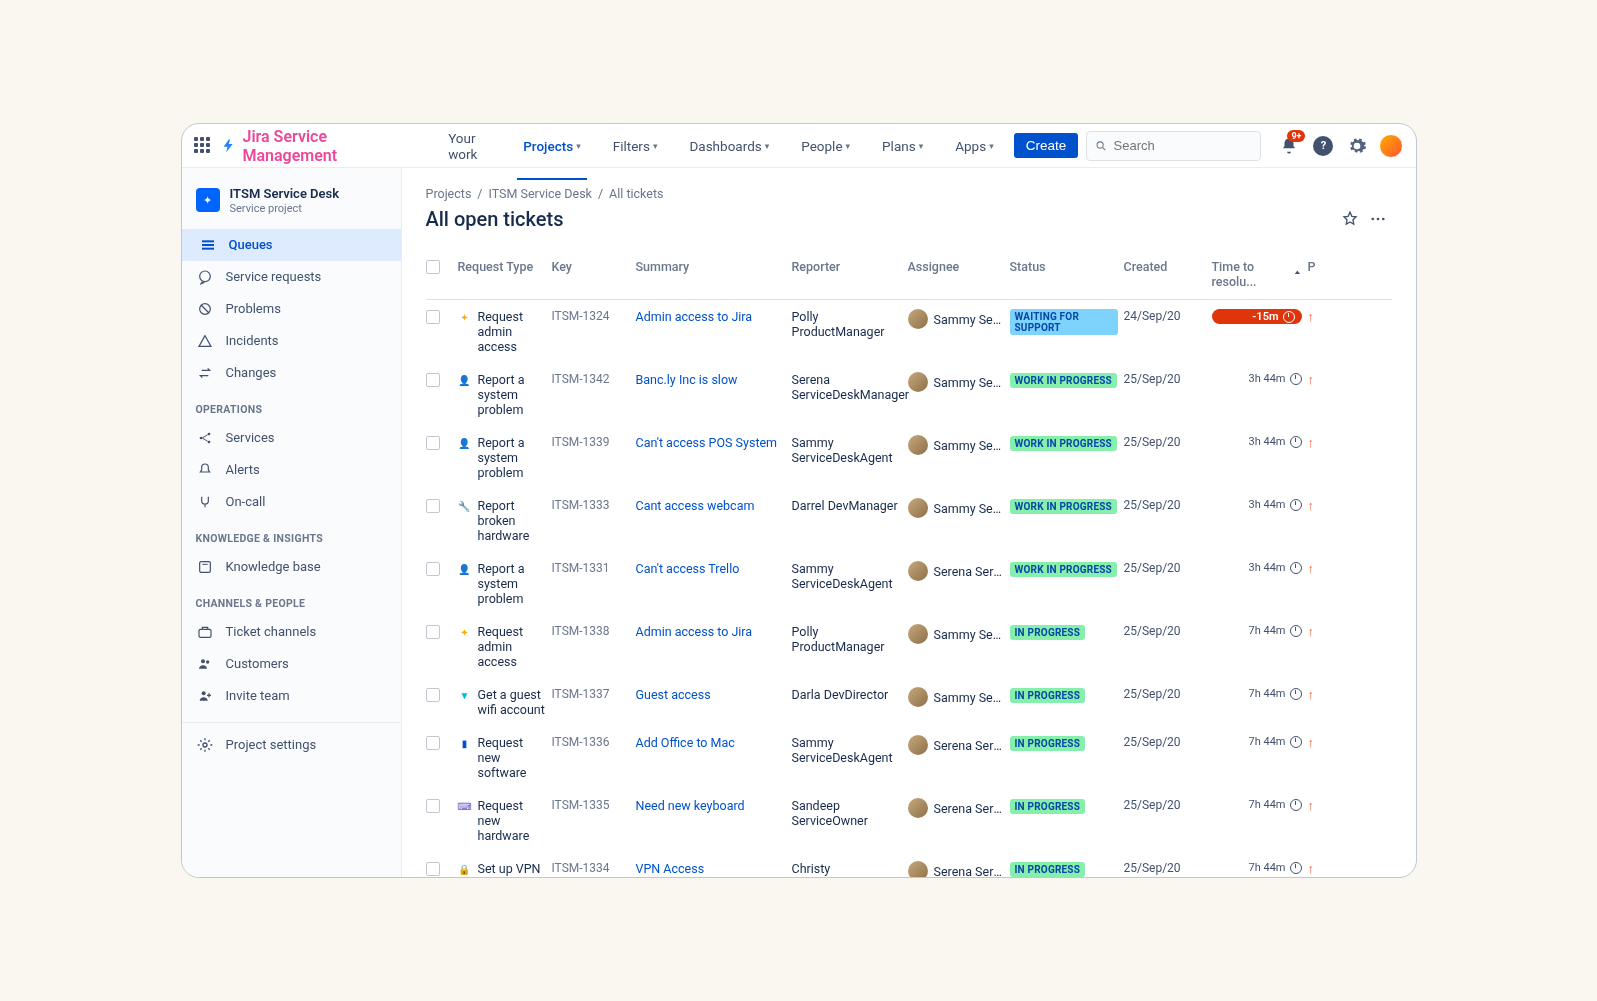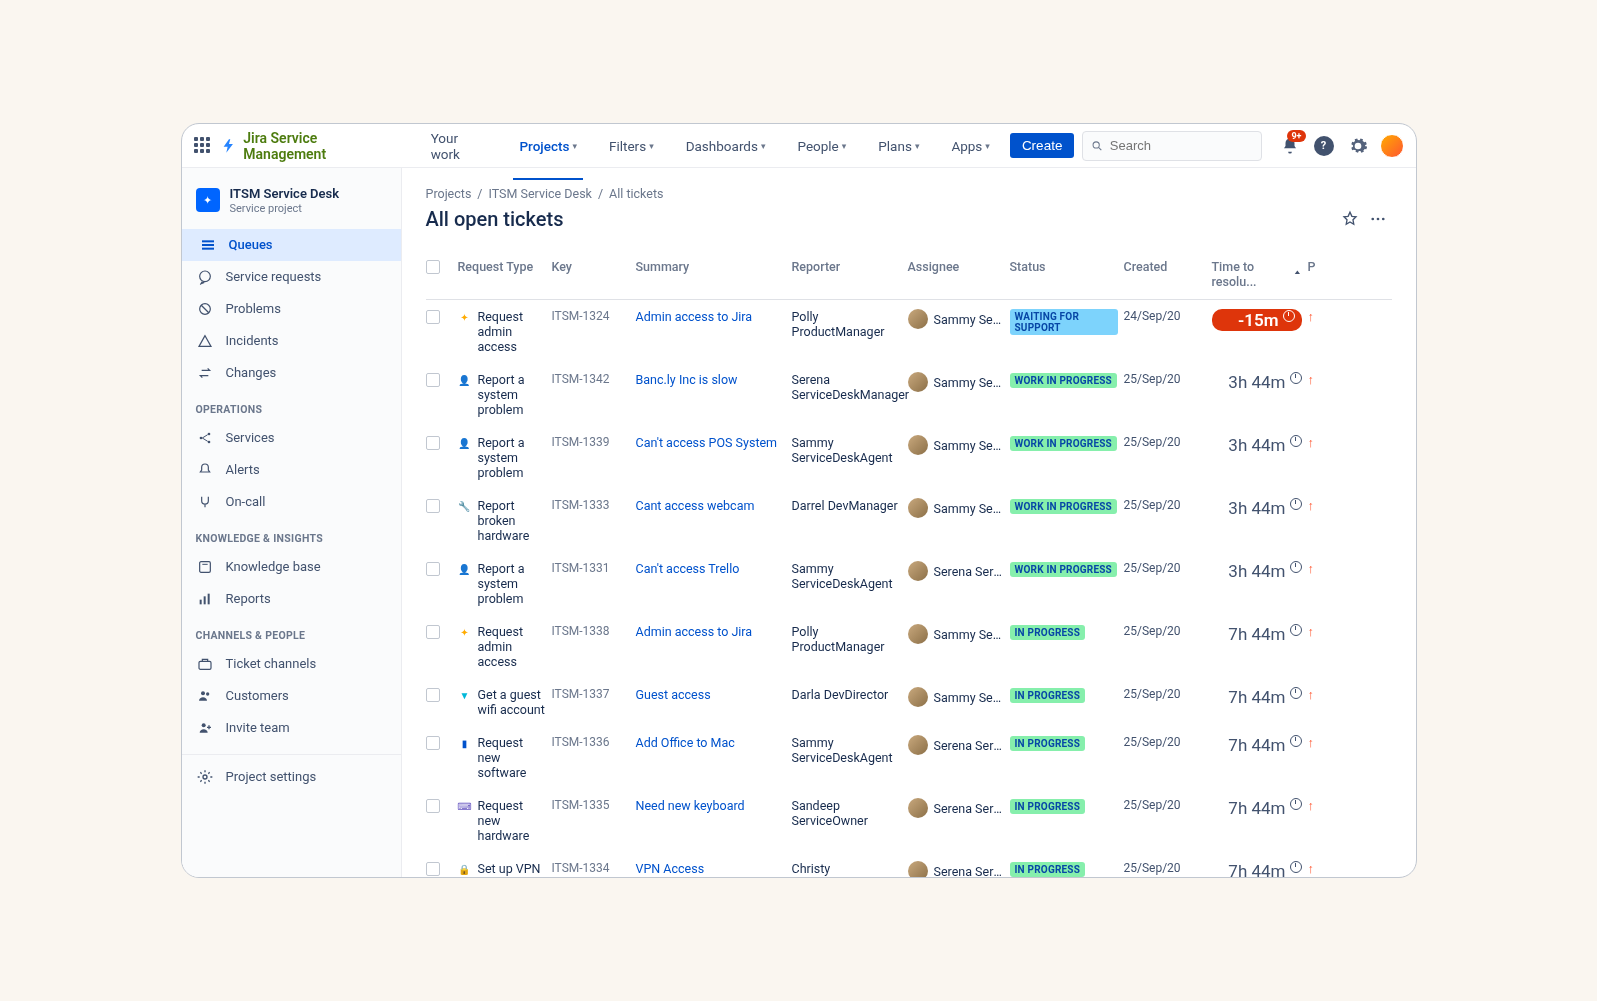--- a/index.html
+++ b/index.html
@@ -1,21 +1,21 @@
 <!DOCTYPE html>
 <html><head>
 <meta charset="utf-8">
 <style>
 *{box-sizing:border-box;margin:0;padding:0}
 body{background:#faf6f0;font-family:-apple-system,BlinkMacSystemFont,"Segoe UI",Roboto,sans-serif;font-size:14px;color:#172b4d;width:1597px;height:1001px;display:flex;align-items:center;justify-content:center}
 .window{width:1236px;height:755px;background:#fff;border:1px solid #c1c7d0;border-radius:18px;overflow:hidden;display:flex;flex-direction:column}
 .topbar{height:44px;border-bottom:1px solid #ebecf0;display:flex;align-items:center;padding:0 12px;gap:4px}
 .app-sw{width:18px;height:18px;display:grid;grid-template-columns:repeat(3,4px);grid-template-rows:repeat(3,4px);gap:2px;margin-right:6px;cursor:pointer}
 .app-sw span{background:#42526e;border-radius:1px}
-.logo{display:flex;align-items:center;gap:6px;font-weight:600;font-size:14px;color:#4d7c0f;margin-right:14px}
+.logo{display:flex;align-items:center;gap:6px;font-weight:600;font-size:16px;color:#ec4899;margin-right:14px}
 .logo svg{width:16px;height:16px}
 .nav{display:flex;gap:12px}
 .nav-item{padding:6px 10px;color:#42526e;font-size:13.5px;cursor:pointer;display:flex;align-items:center;gap:3px;border-radius:3px}
 .nav-item.active{color:#0052cc;font-weight:500;position:relative}
 .nav-item.active::after{content:"";position:absolute;left:4px;right:4px;bottom:-12px;height:2px;background:#0052cc}
 .chev{font-size:9px;color:#6b778c}
 .create-btn{background:#0052cc;color:#fff;border:none;padding:5px 12px;border-radius:3px;font-size:13.5px;font-weight:500;cursor:pointer;margin-left:6px}
 .spacer{flex:1}
 .search{width:180px;height:30px;border:1px solid #dfe1e6;border-radius:4px;background:#fafbfc;display:flex;align-items:center;padding:0 8px;gap:6px}
 .search input{border:none;outline:none;background:transparent;font-size:13px;width:100%}
@@ -53,21 +53,21 @@
 .rt-ic{width:14px;height:14px;flex-shrink:0;margin-top:1px;border-radius:2px;display:flex;align-items:center;justify-content:center;font-size:10px}
 .key{color:#6b778c;font-size:12px}
 .sum{color:#0052cc;cursor:pointer}
 .asg{display:flex;align-items:center;gap:6px}
 .asg-av{width:20px;height:20px;border-radius:50%;background:linear-gradient(135deg,#c9a97e,#8b6f47);flex-shrink:0}
 .asg-nm{overflow:hidden;text-overflow:ellipsis;white-space:nowrap}
 .lozenge{display:inline-block;font-size:10px;font-weight:700;padding:2px 5px;border-radius:3px;text-transform:uppercase;letter-spacing:.2px}
 .lz-wait{background:#7dd3fc;color:#0747a6}
 .lz-prog{background:#86efac;color:#0747a6}
 .created{color:#42526e;font-size:12px}
-.ttr{display:flex;gap:4px;color:#42526e;font-size:17px;justify-content:flex-end}
+.ttr{display:flex;align-items:center;gap:4px;color:#42526e;font-size:11px;justify-content:flex-end}
 .ttr.over{background:#de350b;color:#fff;border-radius:10px;padding:1px 7px;font-weight:600}
 .clock{width:12px;height:12px;border:1.2px solid currentColor;border-radius:50%;position:relative}
 .clock::after{content:"";position:absolute;top:1px;left:4px;width:1px;height:4px;background:currentColor}
 .pri{color:#ff5630;font-weight:700}
 </style>
 </head>
 <body>
 
 <div class="window">
   <div class="topbar">
@@ -232,30 +232,20 @@
           <div class="sb-head">KNOWLEDGE &amp; INSIGHTS</div>
           <div class="sb-item">
             <span class="ic">
               <svg width="16" height="16" viewBox="0 0 24 24">
                 <rect x="4" y="4" width="16" height="16" rx="2" fill="none" stroke="#42526e" stroke-width="1.8"></rect>
                 <line x1="8" y1="8" x2="16" y2="8" stroke="#42526e" stroke-width="1.5"></line>
               </svg>
             </span>
             <span>Knowledge base</span>
           </div>
-          <div class="sb-item">
-            <span class="ic">
-              <svg width="16" height="16" viewBox="0 0 24 24">
-                <rect x="4" y="13" width="3" height="7" fill="#42526e"></rect>
-                <rect x="10" y="8" width="3" height="12" fill="#42526e"></rect>
-                <rect x="16" y="4" width="3" height="16" fill="#42526e"></rect>
-              </svg>
-            </span>
-            <span>Reports</span>
-          </div>
           <div class="sb-head">CHANNELS &amp; PEOPLE</div>
           <div class="sb-item">
             <span class="ic">
               <svg width="16" height="16" viewBox="0 0 24 24">
                 <rect x="3" y="8" width="18" height="12" rx="2" fill="none" stroke="#42526e" stroke-width="1.8"></rect>
                 <path d="M8 8V5h8v3" fill="none" stroke="#42526e" stroke-width="1.8"></path>
               </svg>
             </span>
             <span>Ticket channels</span>
           </div>

